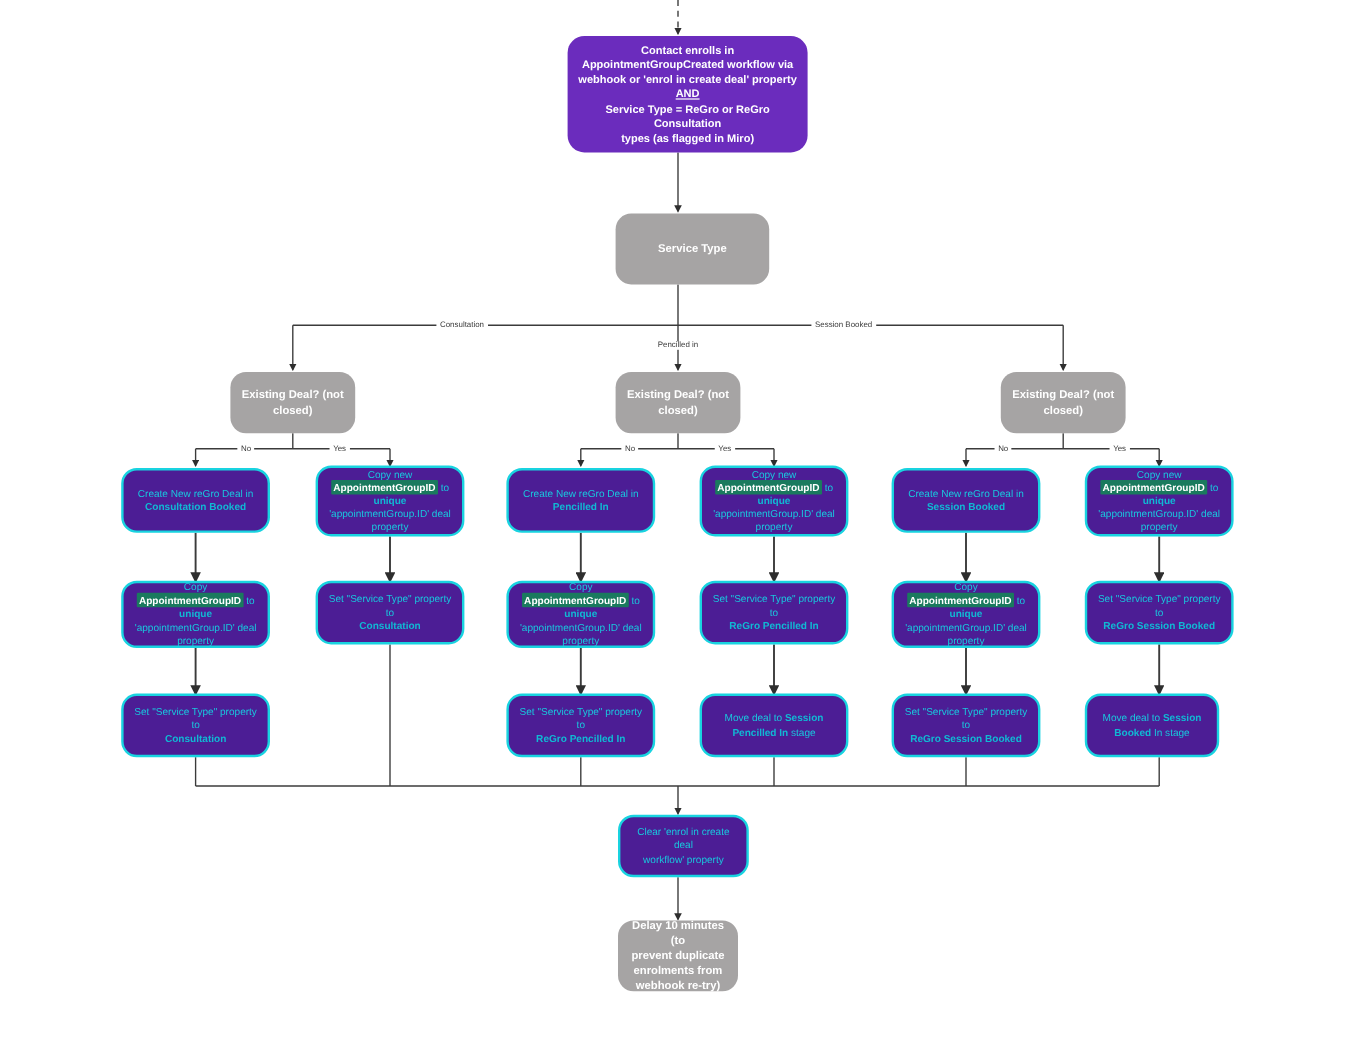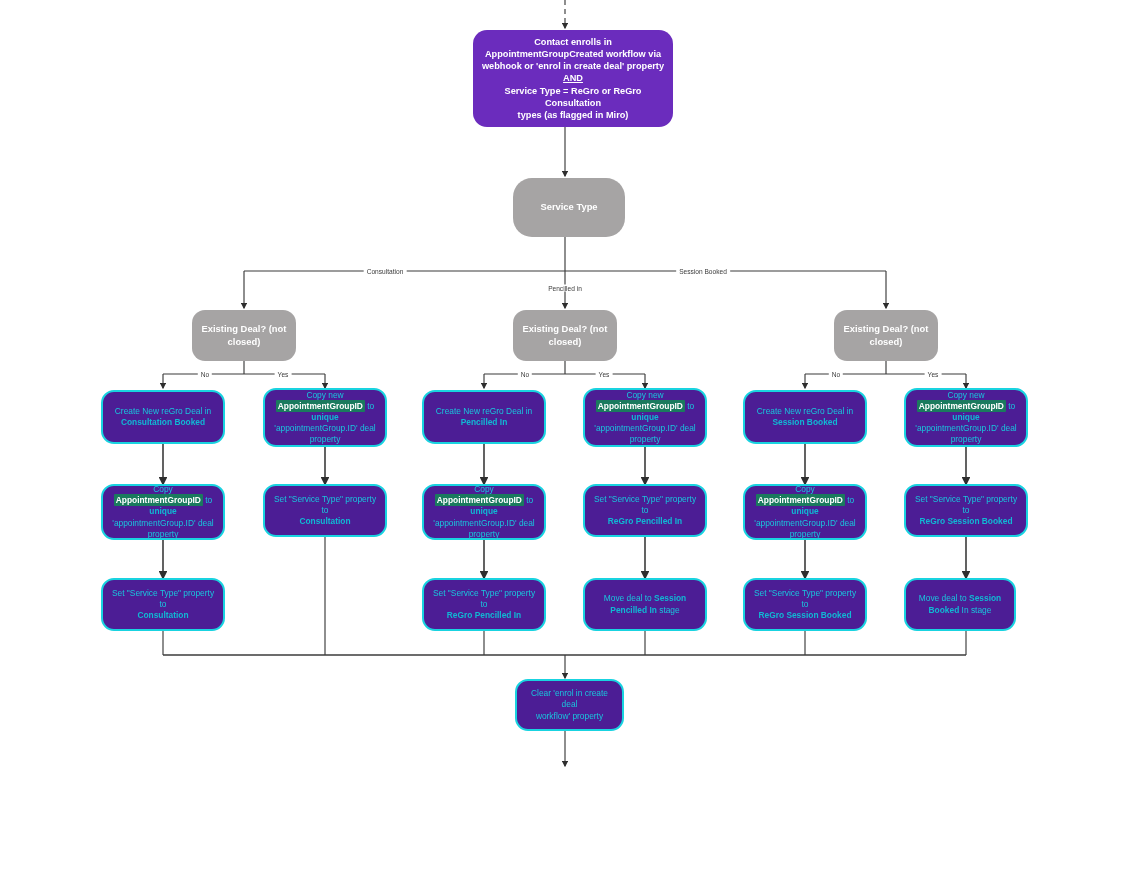--- a/index.html
+++ b/index.html
@@ -163,21 +163,21 @@
     <span class="txt">
       <span>Contact enrolls in</span><br>
       <span>AppointmentGroupCreated workflow via</span><br>
       <span>webhook or  'enrol in create deal' property</span><br>
       <span class="u">AND</span><br>
       <span>Service Type = ReGro or ReGro Consultation</span><br>
       <span>types (as flagged in Miro)</span>
     </span>
   </div>
 
-  <div class="node grey" style="left:513px; top:178px; width:112px; height:59px;border-radius:19px;">
+  <div class="node grey" style="left:513px; top:178px; width:128px; height:59px;">
     <span class="txt">Service Type</span>
   </div>
 
   <div class="node grey" style="left:192px; top:310px; width:104px; height:51px;">
     <span class="txt">
       <span>Existing Deal? (not</span><br>
       <span>closed)</span>
     </span>
   </div>
 
@@ -334,20 +334,28 @@
     </span>
   </div>
 
   <div class="node cyan" style="left:515px; top:679px; width:109px; height:52px;">
     <span class="txt">
       <span>Clear 'enrol in create deal</span><br>
       <span>workflow' property</span>
     </span>
   </div>
 
+  <div class="node grey" style="left:515px; top:767px; width:100px; height:59px;">
+    <span class="txt">
+      <span>Delay 10 minutes (to</span><br>
+      <span>prevent duplicate</span><br>
+      <span>enrolments from</span><br>
+      <span>webhook re-try)</span>
+    </span>
+  </div>
 
   <div class="elabel" style="left:385px; top:271px;">Consultation</div>
   <div class="elabel" style="left:565px; top:288px;">Pencilled in</div>
   <div class="elabel" style="left:703px; top:271px;">Session Booked</div>
 
   <div class="elabel" style="left:205px; top:374px;">No</div>
   <div class="elabel" style="left:283px; top:374px;">Yes</div>
 
   <div class="elabel" style="left:525px; top:374px;">No</div>
   <div class="elabel" style="left:604px; top:374px;">Yes</div>

